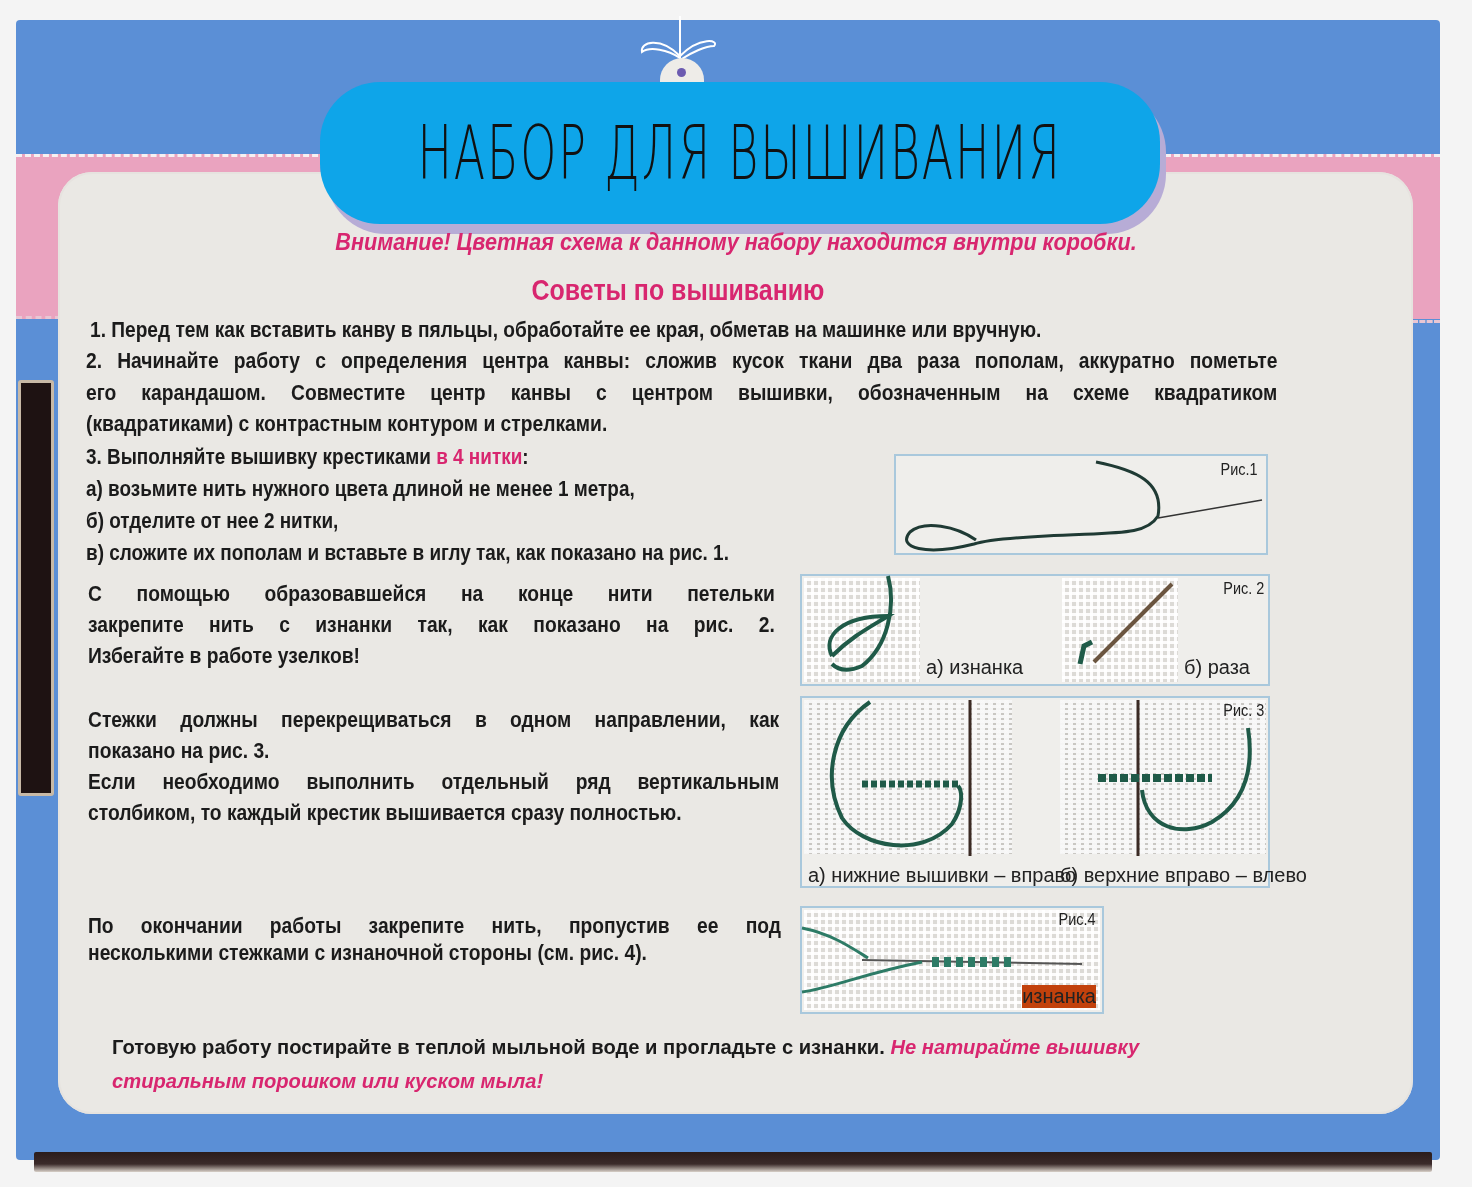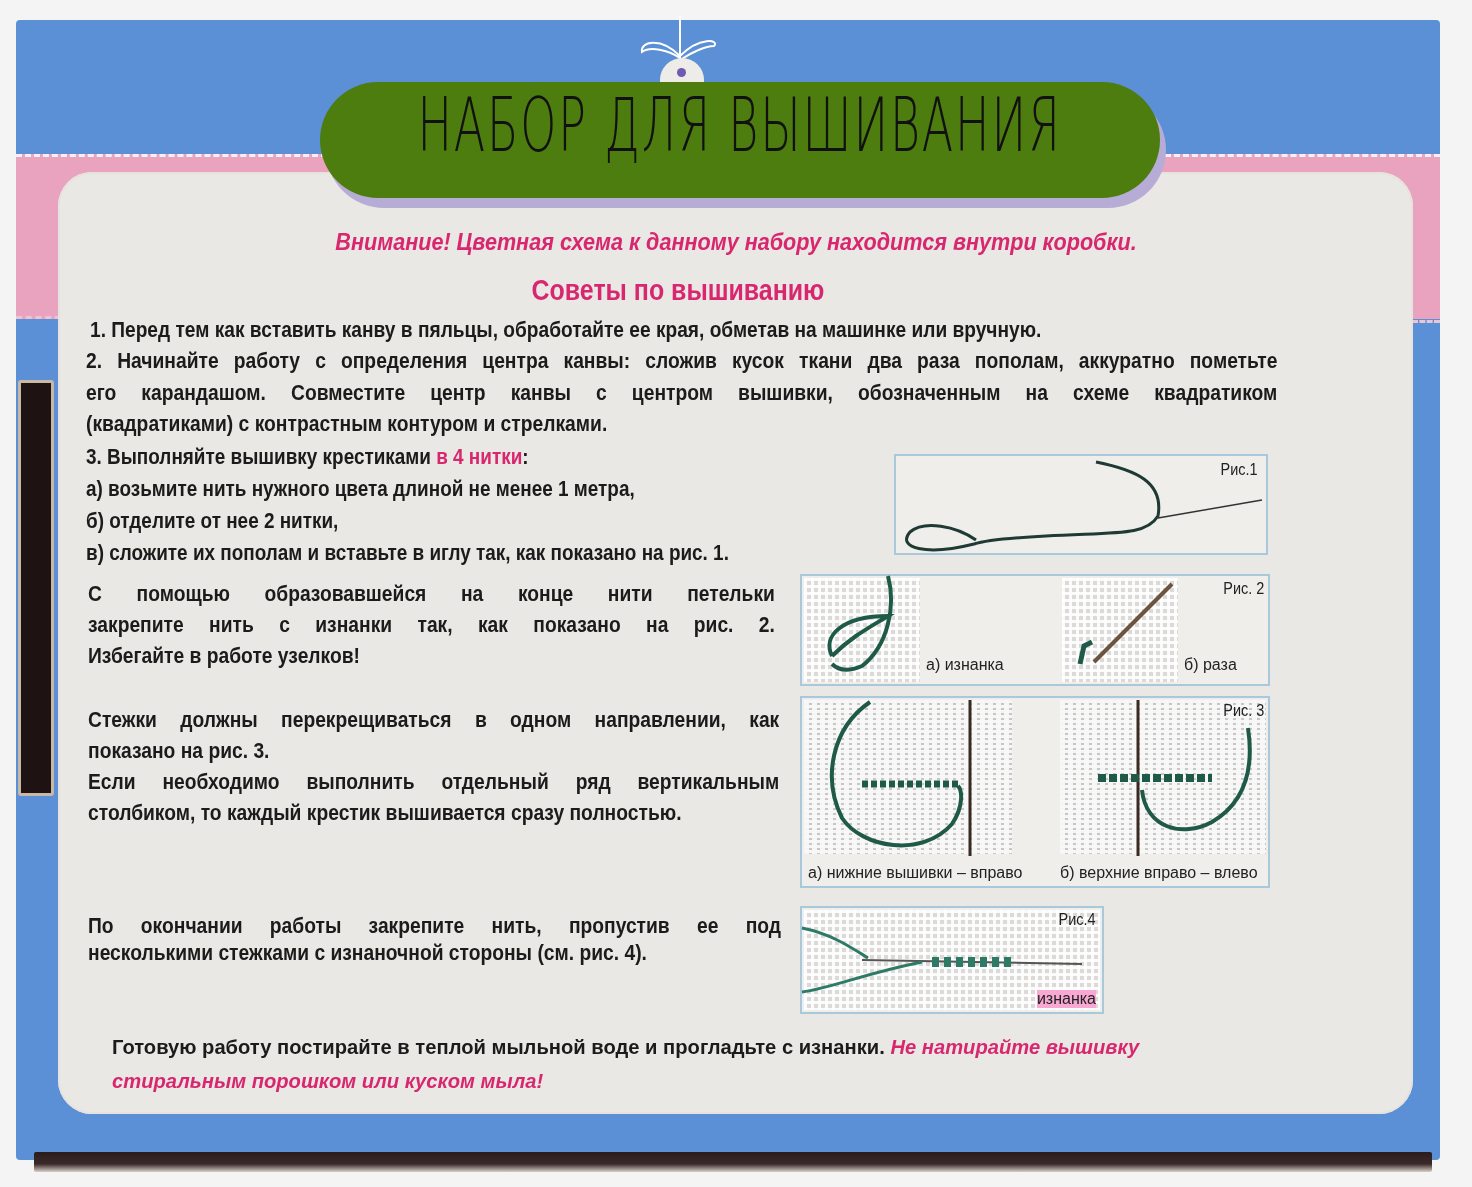--- a/index.html
+++ b/index.html
@@ -3,33 +3,33 @@
 <meta charset="utf-8">
 <style>
   html, body { margin:0; padding:0; }
   body { width:1472px; height:1187px; background:#f4f4f4; position:relative; overflow:hidden; font-family:"Liberation Sans", sans-serif; }
   .box { position:absolute; left:16px; top:20px; width:1424px; height:1140px; background:#5b8fd6; border-radius:4px; }
   .pink-band { position:absolute; left:16px; top:154px; width:1424px; height:165px; background:#eaa3bf; }
   .stitch-line { position:absolute; height:0; border-top:3px dashed #f6f0f2; }
   .bottom-edge { position:absolute; left:34px; top:1152px; width:1398px; height:20px; background:linear-gradient(#2a1c1c,#3b2a2a 60%,#d8d0c8); border-radius:2px; }
   .slot { position:absolute; width:30px; background:#1e1212; border:3px solid #c8b9a6; border-radius:3px; }
   .panel { position:absolute; left:58px; top:172px; width:1355px; height:942px; background:#eae8e4; border-radius:34px; box-shadow:inset 0 0 0 2px #e6e3df; }
-  .title-tab { position:absolute; left:320px; top:82px; width:840px; height:116px; background:#4d7c0f; border-radius:60px; box-shadow:6px 10px 0 #b7acd6; display:flex; justify-content:center; }
+  .title-tab { position:absolute; left:320px; top:82px; width:840px; height:142px; background:#0ea5e9; border-radius:60px; box-shadow:6px 10px 0 #b7acd6; display:flex; align-items:center; justify-content:center; }
   .title-text { font-family:"DejaVu Sans", sans-serif; font-weight:300; font-size:74px; letter-spacing:3px; color:#111; transform:scaleX(0.62); white-space:nowrap; }
   .hanger { position:absolute; left:660px; top:58px; width:44px; height:40px; background:#eeece8; border-radius:22px 22px 0 0; }
   .hanger-dot { position:absolute; left:677px; top:68px; width:9px; height:9px; background:#6c5bb0; border-radius:50%; }
   .bow { position:absolute; left:640px; top:16px; }
   .pink { color:#d8266f; }
   .warning { position:absolute; left:0; top:228px; width:1472px; text-align:center; font-style:italic; font-weight:bold; font-size:24px; color:#d8266f; transform:scaleX(0.9); }
   .heading { position:absolute; left:0; top:274px; width:1356px; text-align:center; font-weight:bold; font-size:29px; color:#d8266f; transform:scaleX(0.86); }
   .body-text { position:absolute; font-weight:bold; font-size:22px; color:#1b1b1b; line-height:31.5px; transform-origin:left top; }
   .justify { text-align:justify; text-align-last:justify; }
   .fig { position:absolute; border:2px solid #a9c8dc; background:#efeeeb; }
   .fig-label { position:absolute; font-size:17px; color:#222; transform:scaleX(0.85); transform-origin:right top; }
-  .cap { position:absolute; font-size:16px; color:#222; white-space:nowrap; }
+  .cap { position:absolute; font-size:20px; color:#222; white-space:nowrap; }
   .canvas { position:absolute; background-color:#dcdad6;
     background-image:
       linear-gradient(90deg, rgba(255,255,255,.9) 0 3px, transparent 3px 7px),
       linear-gradient(rgba(255,255,255,.9) 0 3px, transparent 3px 7px);
     background-size:7px 7px; }
   .canvas2 { position:absolute; background-color:#c9c7c3;
     background-image:
       linear-gradient(90deg, rgba(248,248,248,.95) 0 5px, transparent 5px 8px),
       linear-gradient(rgba(248,248,248,.95) 0 3px, transparent 3px 5px);
     background-size:8px 5px; }
@@ -130,18 +130,18 @@
 </div>
 
 <div class="fig" style="left:800px; top:906px; width:300px; height:104px;">
   <div class="canvas" style="left:2px; top:2px; width:296px; height:100px;"></div>
   <svg width="300" height="104">
     <path d="M60 52 L280 56" stroke="#555" stroke-width="2"></path>
     <path d="M0 20 C30 26, 50 40, 66 50 M0 84 C30 80, 60 66, 120 54" stroke="#2d7b66" stroke-width="3" fill="none"></path>
     <path d="M130 54 L210 54" stroke="#2d7b66" stroke-width="10" stroke-dasharray="7 5" fill="none"></path>
   </svg>
   <span class="fig-label" style="right:6px; top:2px;">Рис.4</span>
-  <span class="cap" style="right:6px; bottom:4px; background:#f9a8d4;">изнанка</span>
+  <span class="cap" style="right:6px; bottom:4px; background:#c2410c;">изнанка</span>
 </div>
 
 <div class="footer-text">
   <span>Готовую работу постирайте в теплой мыльной воде и прогладьте с изнанки. </span><span class="footer-pink">Не натирайте вышивку стиральным порошком или куском мыла!</span>
 </div>
 
 </body></html>

